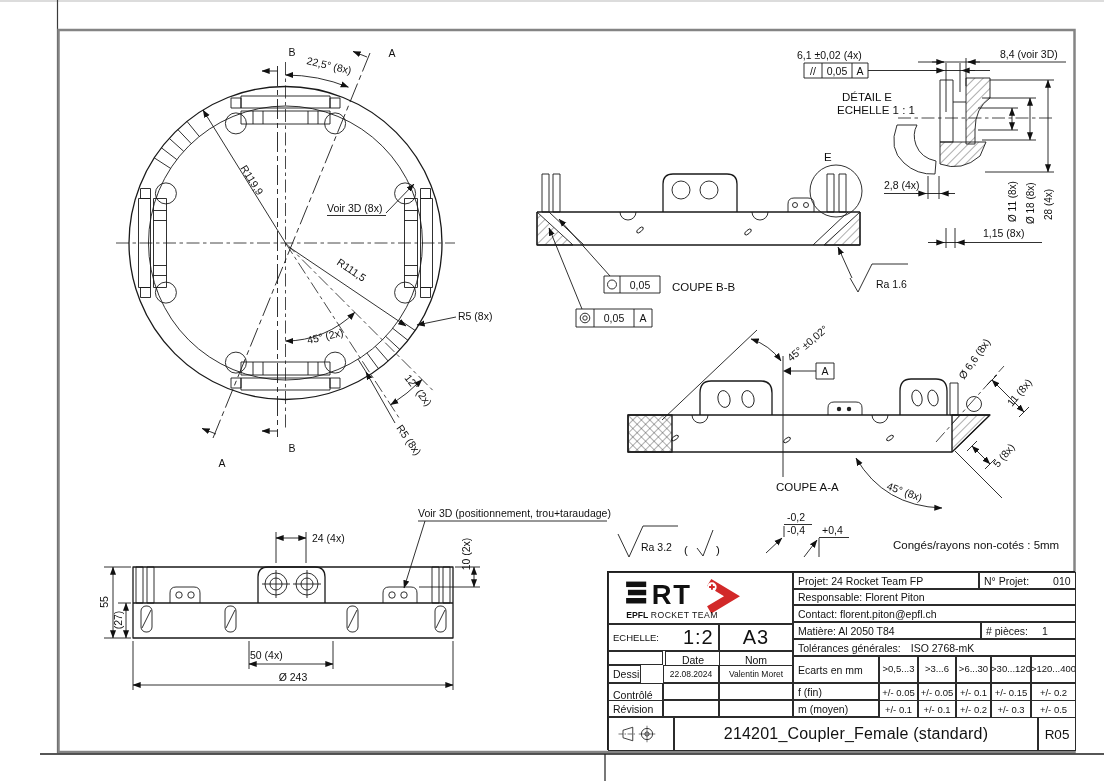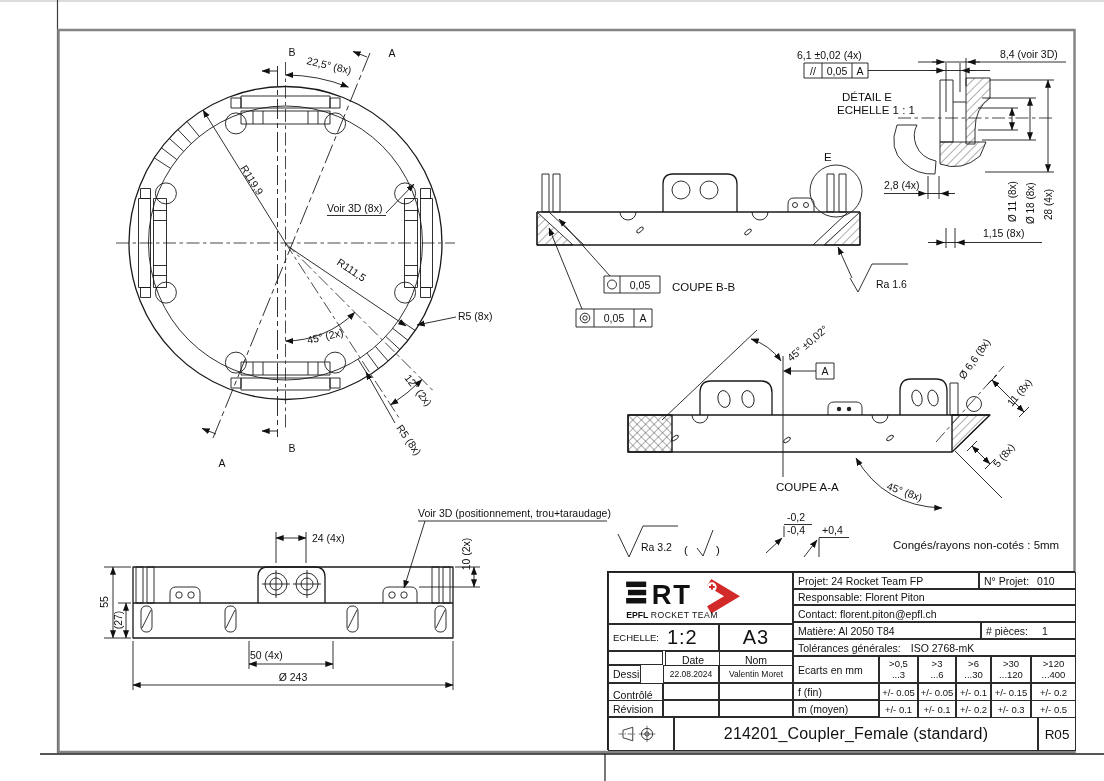--- a/index.html
+++ b/index.html
@@ -16,28 +16,28 @@
   .cl{fill:none;stroke:#1a1a1a;stroke-width:0.8;stroke-dasharray:13 3.5 3.5 3.5}
   .dm{fill:none;stroke:#1a1a1a;stroke-width:0.9}
   .hf{stroke:#1a1a1a;stroke-width:0.9}
   
   #tblock{position:absolute;left:607px;top:571px;width:468px;height:179px;
           border:1.6px solid #1e1e1e;box-sizing:border-box;background:#fff}
   .cell{position:absolute;border:1px solid #2b2b2b;box-sizing:border-box;
         display:flex;align-items:center;padding:0 4px;font-size:10.5px;
         white-space:nowrap;overflow:hidden;background:#fff}
   .cc{justify-content:center;padding:8px}
-  .col{flex-direction:column;justify-content:center;line-height:1.12;font-size:9.5px}
+  .col{flex-direction:row;justify-content:center;line-height:1.12;font-size:9.5px}
   .sm{font-size:8.5px}
   .vv{font-size:9.5px}
   .big{font-size:20px;letter-spacing:1px}
   .ttl{font-size:16px;letter-spacing:0.2px}
   .rev{font-size:13.5px}
   #footer{position:absolute;left:44px;top:758px;font-size:11px;font-weight:bold}
-  .gap8{margin-left:8px}.gap10{margin-left:10px}.gap14{margin-left:14px}
+  .gap8{margin-left:24px}.gap10{margin-left:10px}.gap14{margin-left:14px}
 </style>
 </head>
 <body>
 
 <div id="sheet">
 
 <svg id="art" width="1104" height="781" viewBox="0 0 1104 781">
   <defs>
     <marker id="ar" viewBox="0 0 8 8" refX="7.6" refY="4" markerWidth="9" markerHeight="9" orient="auto-start-reverse">
       <path d="M0,1 L8,4 L0,7 Z" fill="#111"></path>

